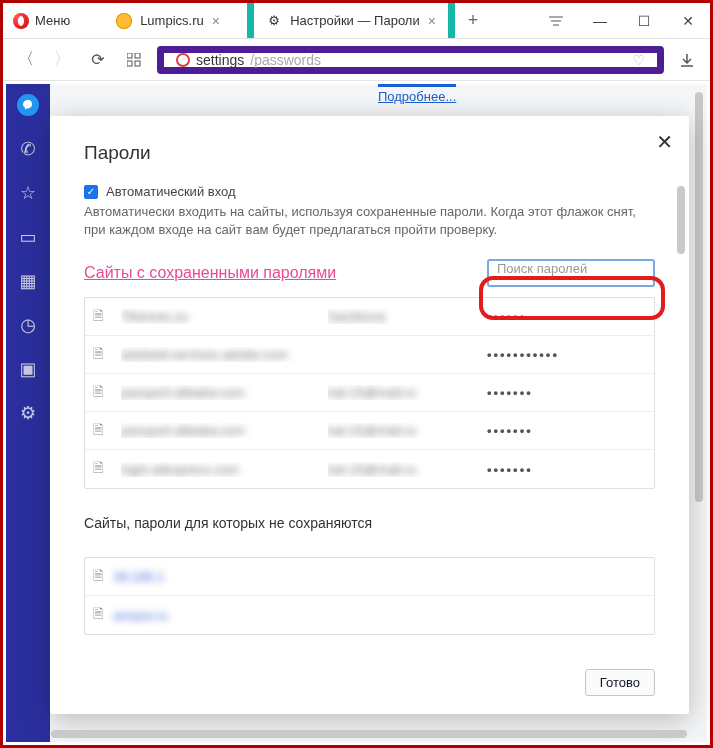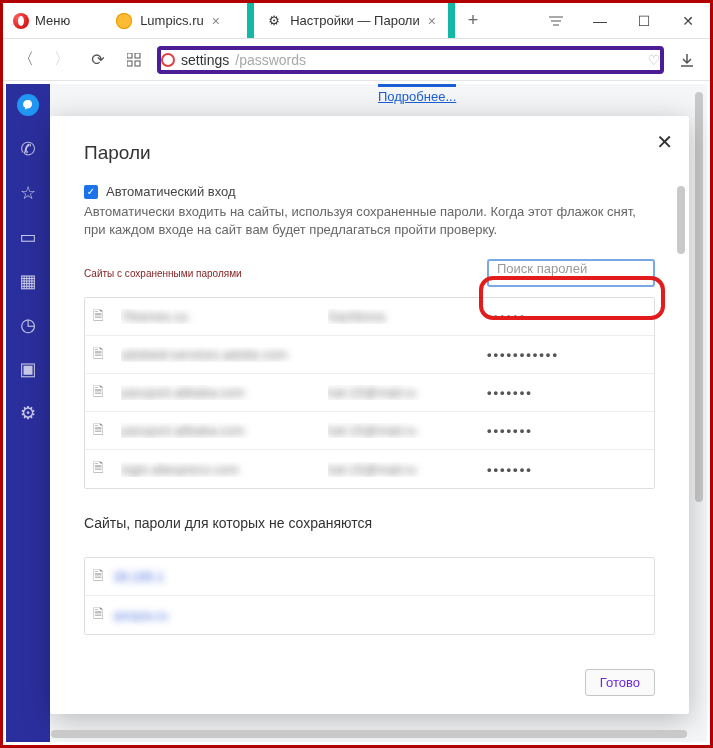--- a/index.html
+++ b/index.html
@@ -16,21 +16,21 @@
   .tab .favicon { width: 16px; height: 16px; display:flex; align-items:center; justify-content:center; }
   .tab .close { font-size: 14px; color: #888; }
   .newtab { width: 36px; display:flex; align-items:center; justify-content:center; font-size:18px; color:#666; }
   .win-controls { display:flex; margin-left:auto; }
   .win-btn { width: 44px; height:36px; display:flex; align-items:center; justify-content:center; color:#444; font-size:14px; }
   .sun-icon { width:16px; height:16px; border-radius:50%; background:#ffbb33; box-shadow: 0 0 0 1px #e59a00 inset; }
 
   
   .addrbar { height: 42px; display:flex; align-items:center; gap:10px; padding: 0 10px; border-bottom:1px solid #e5e5e5; }
   .nav-btn { width:26px; height:26px; display:flex; align-items:center; justify-content:center; color:#555; font-size:16px; }
-  .addr-box { flex:1; height:28px; border:4px solid #4c1d95; border-radius:4px; display:flex; align-items:center; padding:0 0; gap:6px; font-size:14px; color:#333; }
+  .addr-box { flex:1; height:28px; border:7px solid #4c1d95; border-radius:4px; display:flex; align-items:center; padding:0 12px; gap:6px; font-size:14px; color:#333; }
   .addr-box .dimmed { color:#a8a8a8; }
   .addr-box .opera-mini { width:14px; height:14px; border-radius:50%; border:2px solid #e04040; }
   .heart { margin-left:auto; color:#b8b8b8; font-size:14px; }
 
   
   .page { position:absolute; top:81px; left:3px; right:3px; bottom:3px; background:#f5f6f8; }
   .sidebar { position:absolute; left:0; top:0; bottom:0; width:44px; background:#2b2f9e; display:flex; flex-direction:column; align-items:center; padding-top:10px; gap:22px; }
   .side-icon { width:22px; height:22px; color:rgba(255,255,255,0.75); font-size:18px; display:flex; align-items:center; justify-content:center; }
   .page-link { position:absolute; top:0; left:372px; font-size:13px; }
   .settings-link { color:#1a5fd4; text-decoration:underline; border-top:3px solid #1a5fd4; padding-top:2px; display:inline-block; }
@@ -40,39 +40,39 @@
   
   .modal { position:absolute; left:44px; right:18px; top:32px; bottom:28px; background:#fff; border-radius:2px; box-shadow:0 6px 30px rgba(0,0,0,0.25); padding: 26px 34px 18px 34px; display:flex; flex-direction:column; }
   .modal-close { position:absolute; right:16px; top:14px; font-size:20px; color:#333; }
   .modal h1 { font-size:19px; font-weight:400; color:#333; margin-bottom:20px; }
   .chk-row { display:flex; align-items:center; gap:8px; margin-bottom:4px; }
   .chk { width:14px; height:14px; background:#1a73e8; border-radius:2px; display:flex; align-items:center; justify-content:center; color:#fff; font-size:10px; }
   .chk-row label { font-size:13px; color:#444; }
   .desc { font-size:13px; color:#666; line-height:1.4; margin-bottom:20px; }
 
   .section-head { display:flex; align-items:center; justify-content:space-between; margin-bottom:10px; }
-  .section-head .title { font-size:10px; color:#7f1d1d; }
+  .section-head .title { font-size:16px; color:#ec4899;text-decoration:underline; }
   .search-field { border:2px solid #7aa7e6; border-radius:3px; width:168px; height:28px; padding:0 8px; font-size:13px; color:#666; display:flex; align-items:flex-start; }
   .search-highlight { position:absolute; right:24px; top:160px; width:186px; height:44px; border:4px solid #e21c1c; border-radius:14px; pointer-events:none; }
 
   .pw-table { border:1px solid #dedede; border-radius:2px; }
   .pw-row { display:grid; grid-template-columns: 28px 1.3fr 1fr 1fr; align-items:center; height:38px; padding:0 8px; font-size:13px; color:#555; border-bottom:1px solid #eee; }
   .pw-row:last-child { border-bottom:none; }
   .file-icon { color:#888; font-size:13px; }
   .blurcell { color:transparent; text-shadow:0 0 7px rgba(80,80,80,0.8); white-space:nowrap; overflow:hidden; }
   .dots { letter-spacing:2px; font-weight:bold; }
 
   .subhead { font-size:14px; color:#333; margin:26px 0 26px; }
   .never-table { border:1px solid #dedede; border-radius:2px; }
   .never-row { display:flex; align-items:center; gap:10px; height:38px; padding:0 8px; font-size:13px; border-bottom:1px solid #eee; }
   .never-row:last-child { border-bottom:none; }
   .blur-blue { color:transparent; text-shadow:0 0 7px rgba(60,100,220,0.95); }
 
   .modal-footer { margin-top:auto; display:flex; justify-content:flex-end; padding-top:14px; }
-  .done-btn { border:1px solid #c5c5c5; background:#fafafa; padding:5px 14px; font-size:13px; border-radius:3px; color:#6d28d9; }
+  .done-btn { border:1px solid #c5c5c5; background:#fafafa; padding:5px 14px; font-size:13px; border-radius:3px; color:#0f172a; }
 
   .modal-scroll { position:absolute; right:4px; top:70px; width:8px; height:68px; background:#c9c9c9; border-radius:4px; }
 
   .bottom-bar { position:absolute; left:45px; right:20px; bottom:4px; height:8px; background:#c9c9c9; border-radius:4px; }
 </style>
 </head>
 <body>
 
 <div class="titlebar">
   <div class="menu-btn">

